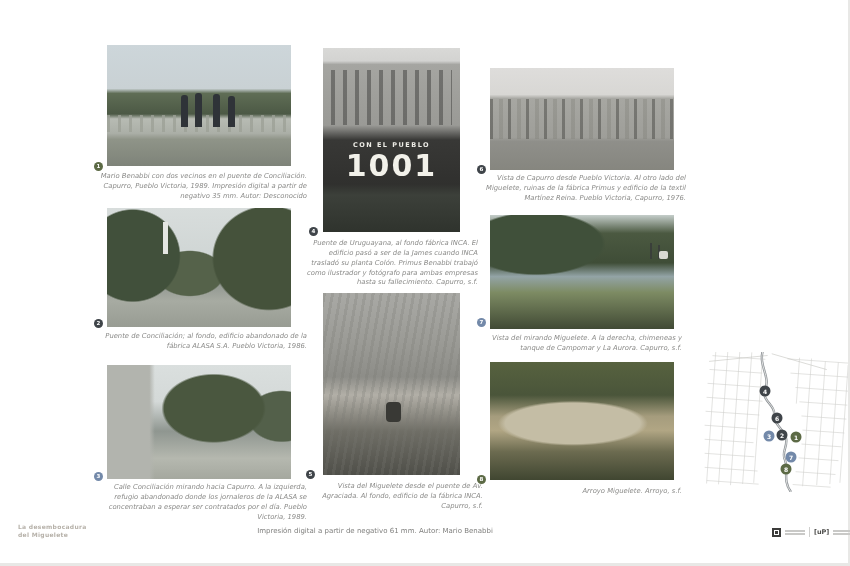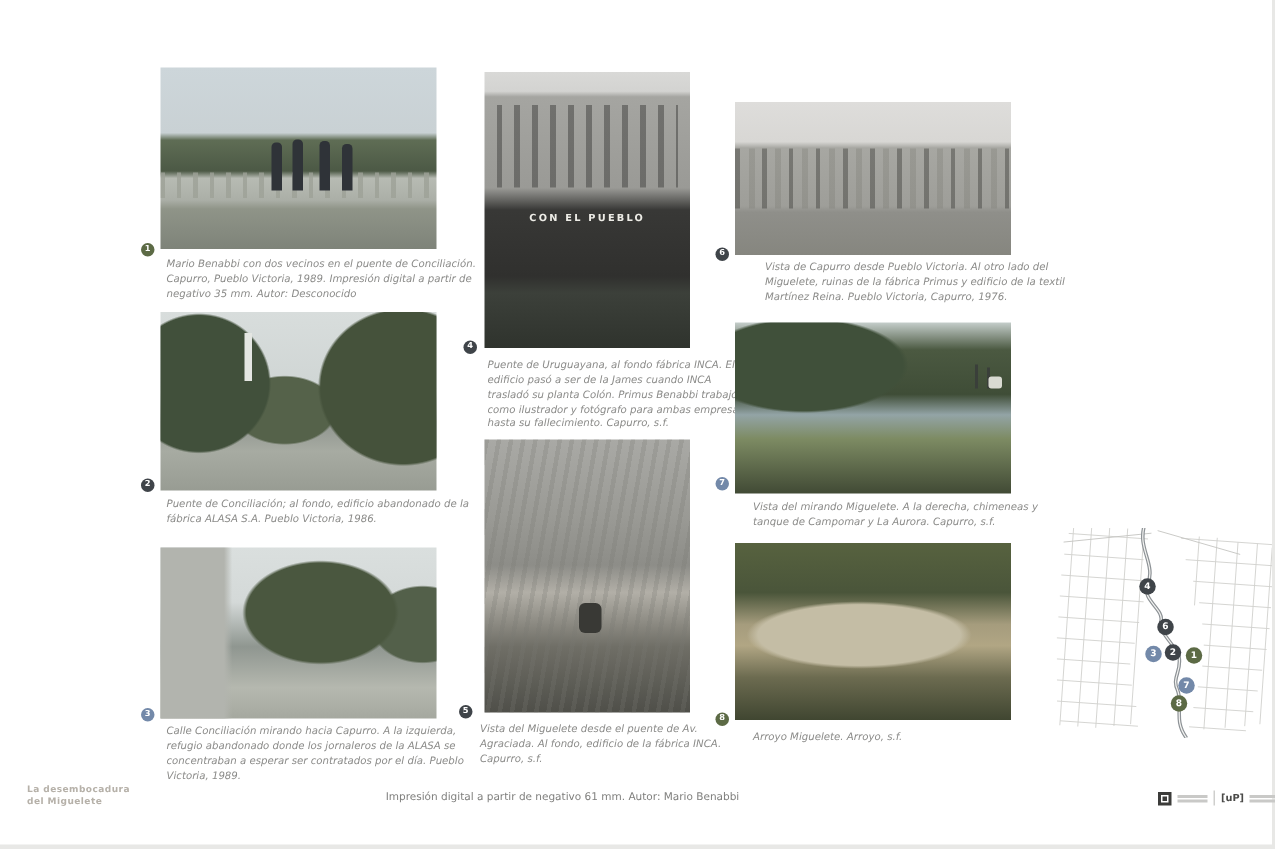--- a/index.html
+++ b/index.html
@@ -6,21 +6,21 @@
   body{
     width:850px;height:566px;position:relative;overflow:hidden;
     background:#ffffff;
     font-family:"Liberation Sans",sans-serif;
     box-shadow:inset -2px -3px 0 #e8e8e6;
   }
   .photo{position:absolute;overflow:hidden;}
   .caption{
     position:absolute;
     font:italic 6.8px/1.45 "DejaVu Sans",sans-serif;
-    color:#8b8b89;text-align:left;margin-left:20px;
+    color:#8b8b89;text-align:right;
   }
   .badge{
     position:absolute;width:9px;height:9px;border-radius:50%;
     color:#fff;font:bold 5.5px/9px "DejaVu Sans",sans-serif;text-align:center;
   }
   
   .ph1{
     background:linear-gradient(180deg,#cdd6da 0%,#c9d1d4 36%,#5f6d55 40%,#4c5945 57%,#b7bbb3 61%,#abafa7 73%,#8f9488 78%,#7e8379 100%);
   }
   .ph1 .rail{
@@ -126,35 +126,36 @@
 <span class="badge" style="left: 94px; top: 319px; background: rgb(63, 68, 73);">2</span>
 <div class="caption" style="left:91px;top:332px;width:216px;">Puente de Conciliación; al fondo, edificio abandonado de la fábrica ALASA S.A. Pueblo Victoria, 1986.</div>
 
 <div class="photo ph3" style="left:107px;top:365px;width:184px;height:114px;"></div>
 <span class="badge" style="left: 94px; top: 472px; background: rgb(115, 137, 169);">3</span>
 <div class="caption" style="left:91px;top:483px;width:216px;">Calle Conciliación mirando hacia Capurro. A la izquierda, refugio abandonado donde los jornaleros de la ALASA se concentraban a esperar ser contratados por el día. Pueblo Victoria, 1989.</div>
 
 <div class="photo ph4" style="left:323px;top:48px;width:137px;height:184px;">
   <div class="windows"></div>
   <div class="sign-line1">CON EL PUEBLO</div>
+  <div class="sign-line2">1001</div>
 </div>
 <span class="badge" style="left: 309px; top: 227px; background: rgb(63, 68, 73);">4</span>
 <div class="caption" style="left:305px;top:239px;width:173px;">Puente de Uruguayana, al fondo fábrica INCA. El edificio pasó a ser de la James cuando INCA trasladó su planta Colón. Primus Benabbi trabajó como ilustrador y fotógrafo para ambas empresas hasta su fallecimiento. Capurro, s.f.</div>
 
 <div class="photo ph5" style="left:323px;top:293px;width:137px;height:182px;">
   <div class="barrel"></div>
 </div>
 <span class="badge" style="left: 306px; top: 470px; background: rgb(63, 68, 73);">5</span>
 <div class="caption" style="left:300px;top:482px;width:183px;">Vista del Miguelete desde el puente de Av. Agraciada. Al fondo, edificio de la fábrica INCA. Capurro, s.f.</div>
 
 <div class="photo ph6" style="left:490px;top:68px;width:184px;height:102px;">
   <div class="city"></div>
 </div>
 <span class="badge" style="left: 477px; top: 165px; background: rgb(63, 68, 73);">6</span>
-<div class="caption" style="left:490px;top:174px;width:208px;">Vista de Capurro desde Pueblo Victoria. Al otro lado del Miguelete, ruinas de la fábrica Primus y edificio de la textil Martínez Reina. Pueblo Victoria, Capurro, 1976.</div>
+<div class="caption" style="left:478px;top:174px;width:208px;">Vista de Capurro desde Pueblo Victoria. Al otro lado del Miguelete, ruinas de la fábrica Primus y edificio de la textil Martínez Reina. Pueblo Victoria, Capurro, 1976.</div>
 
 <div class="photo ph7" style="left:490px;top:215px;width:184px;height:114px;">
   <span class="stack" style="right:22px;top:28px;width:2px;height:16px;"></span>
   <span class="stack" style="right:14px;top:30px;width:2px;height:14px;"></span>
   <span class="tank"></span>
 </div>
 <span class="badge" style="left: 477px; top: 318px; background: rgb(115, 137, 169);">7</span>
 <div class="caption" style="left:482px;top:334px;width:200px;">Vista del mirando Miguelete. A la derecha, chimeneas y tanque de Campomar y La Aurora. Capurro, s.f.</div>
 
 <div class="photo ph8" style="left:490px;top:362px;width:184px;height:118px;"></div>

